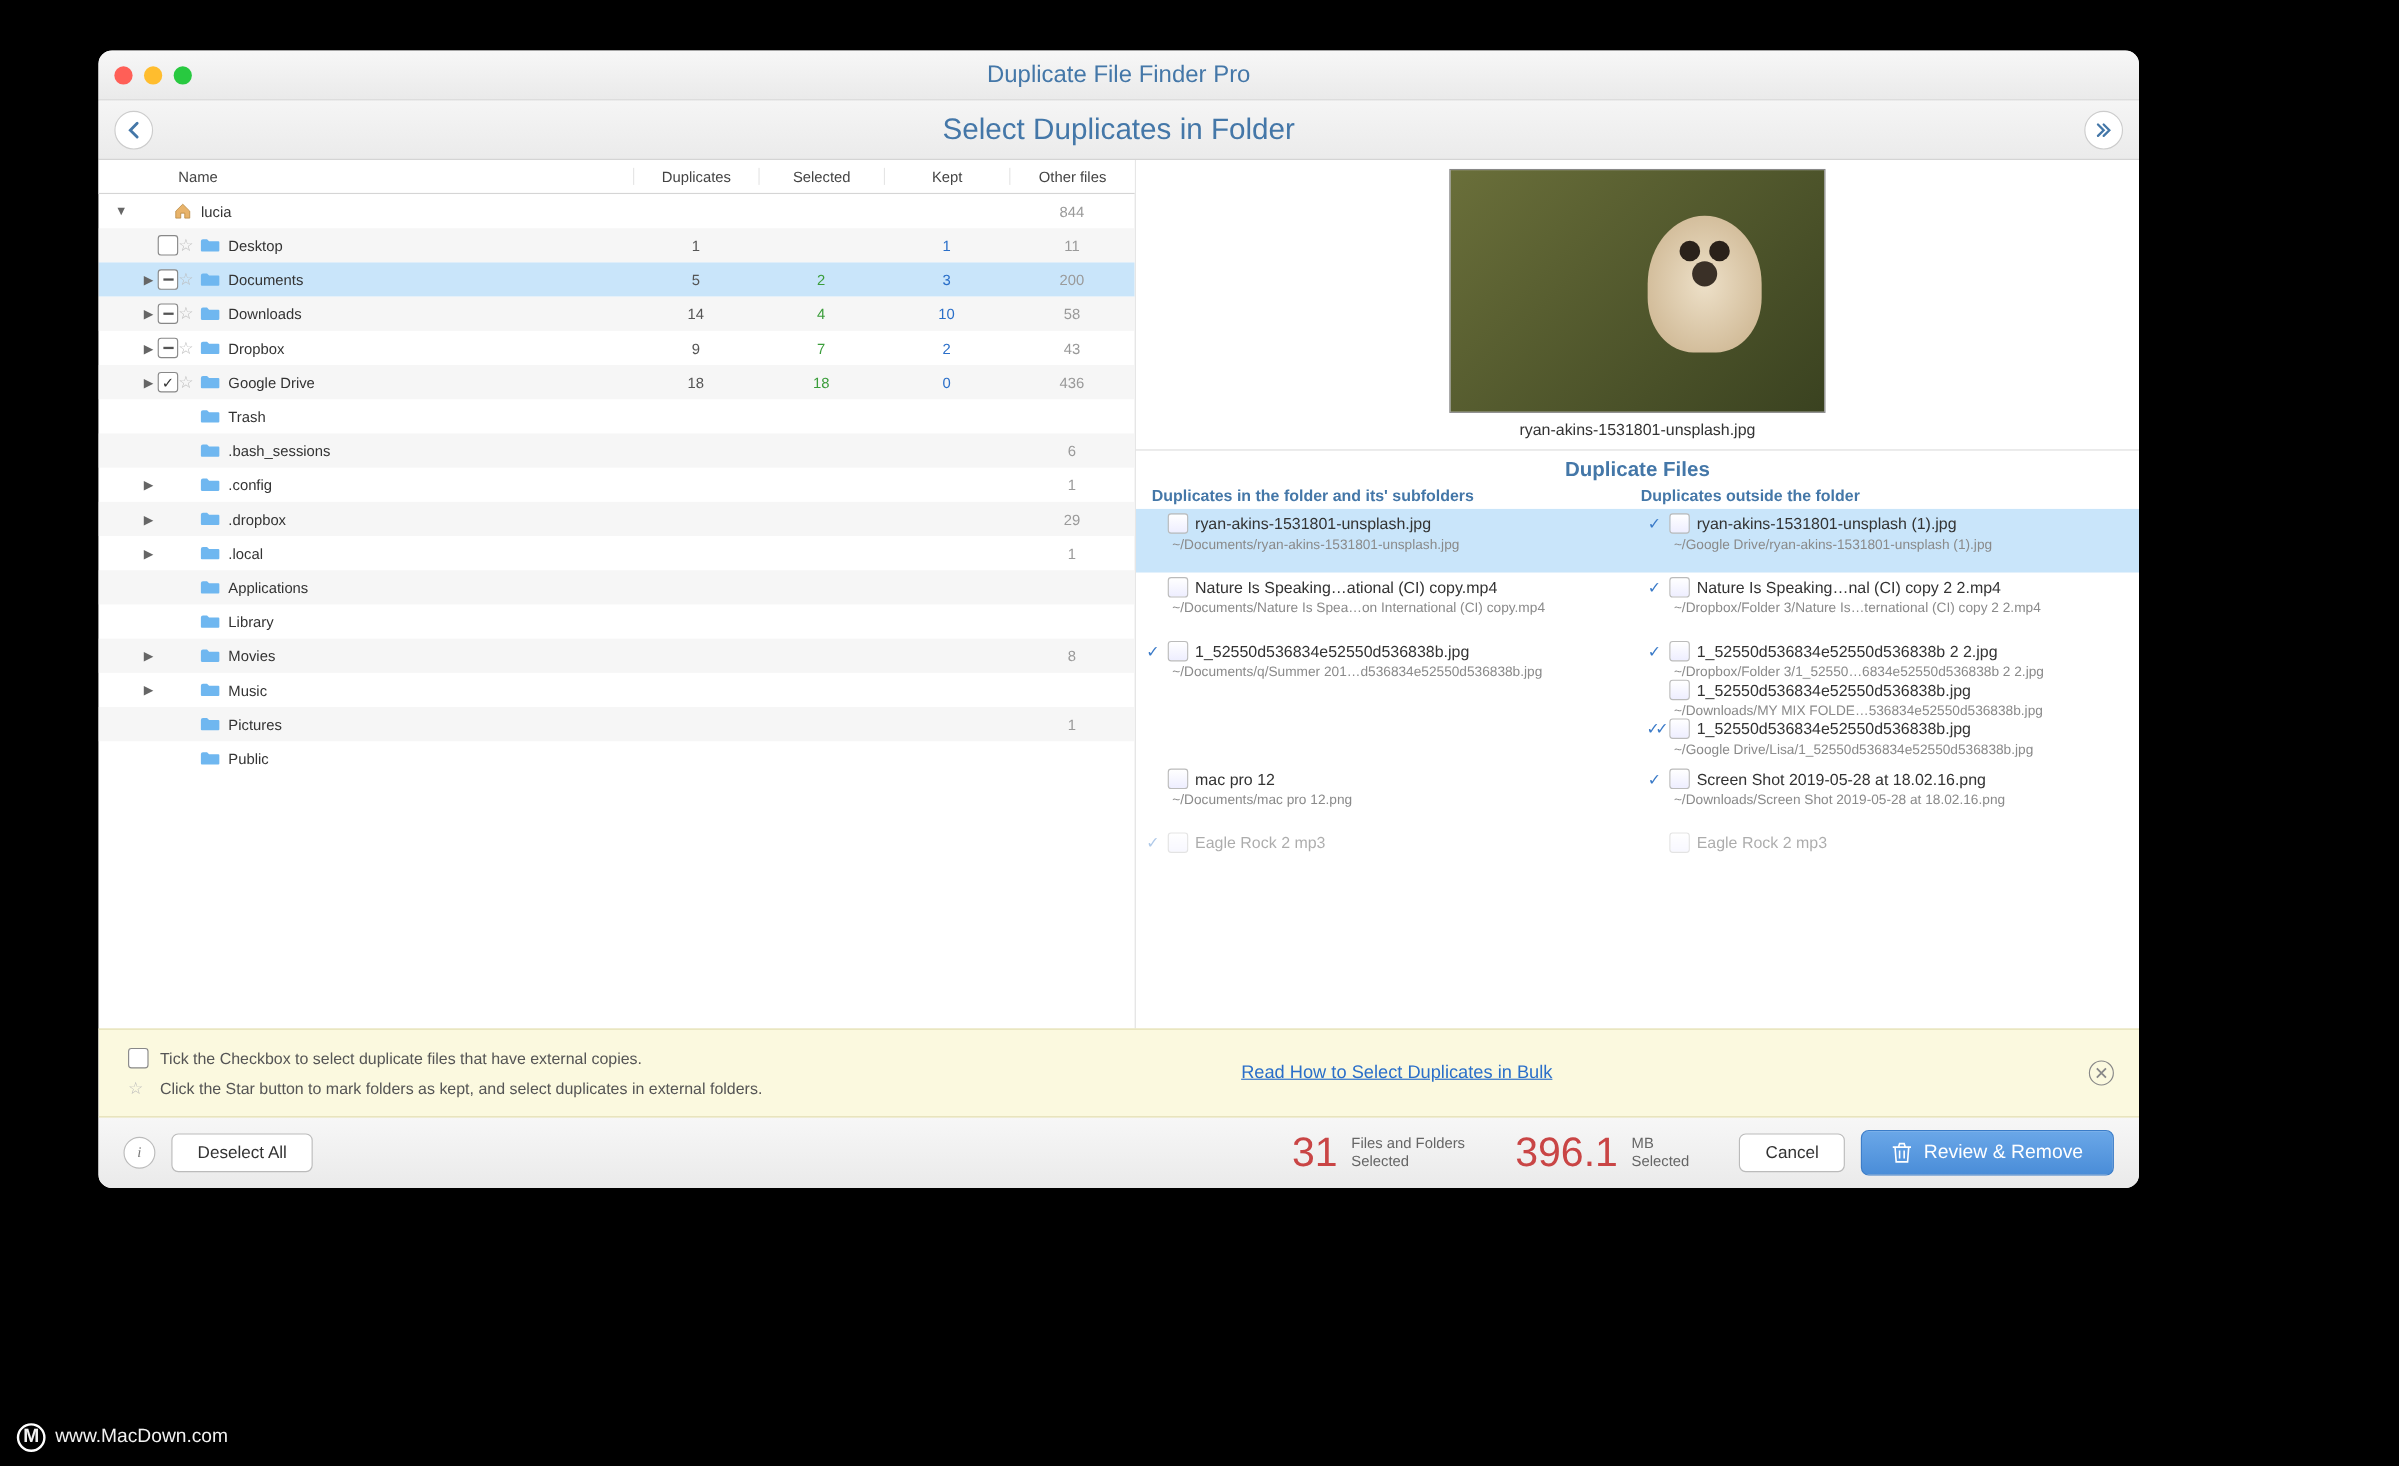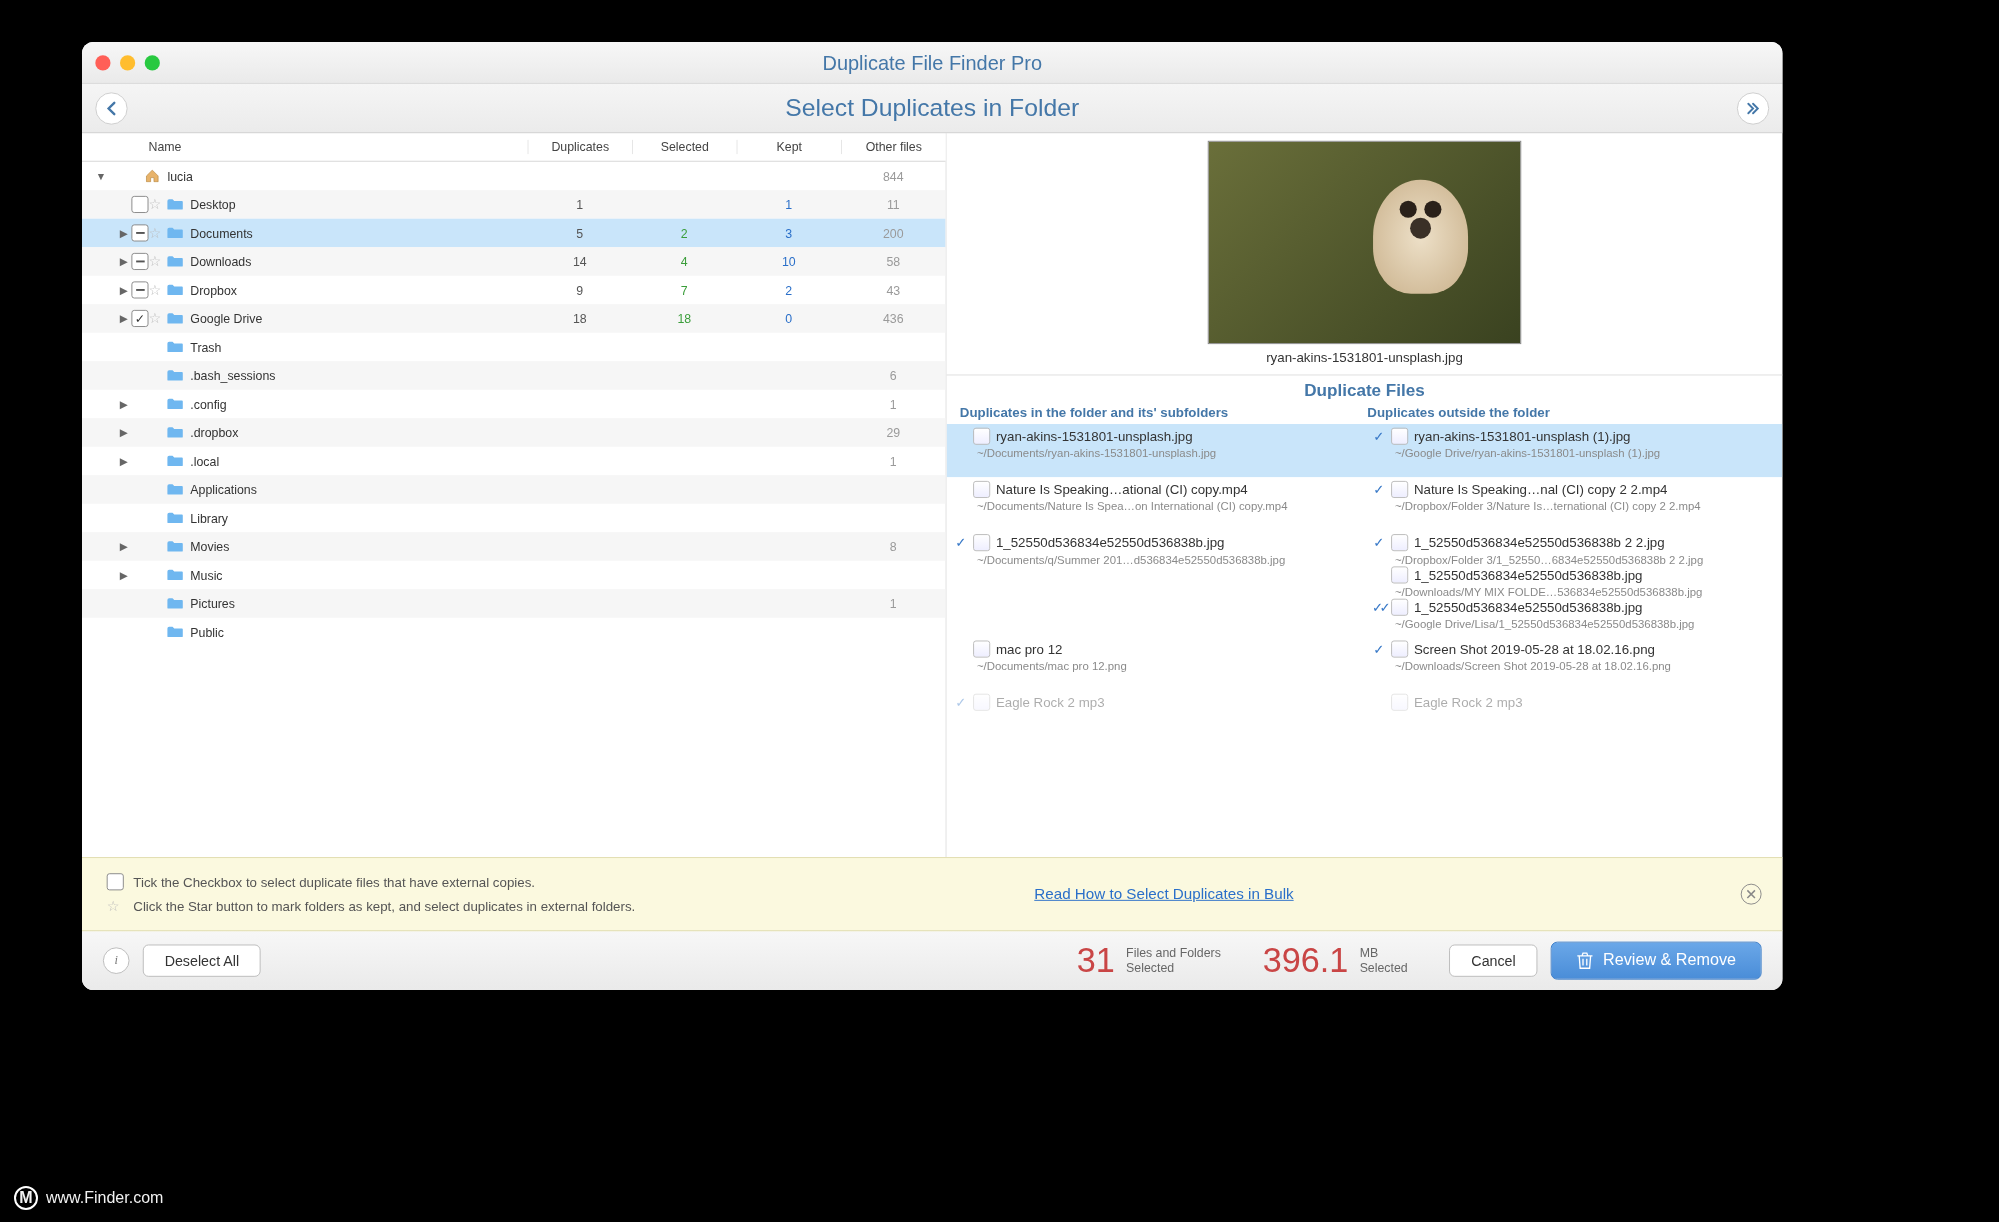--- a/index.html
+++ b/index.html
@@ -601,14 +601,14 @@
         <path d="M3 5 H15 L14 18 H4 Z M1 5 H17 M7 2 H11 L12 5 H6 Z M7 8 V15 M11 8 V15" stroke="#fff" stroke-width="1.4" fill="none"></path>
       </svg>
       <span>Review &amp; Remove</span>
     </button>
   </div>
 
 </div>
 
 <div class="sitemark">
   <span class="mlogo">M</span>
-  <span>www.Finder.com</span>
+  <span>www.MacDown.com</span>
 </div>
 
 </body></html>

